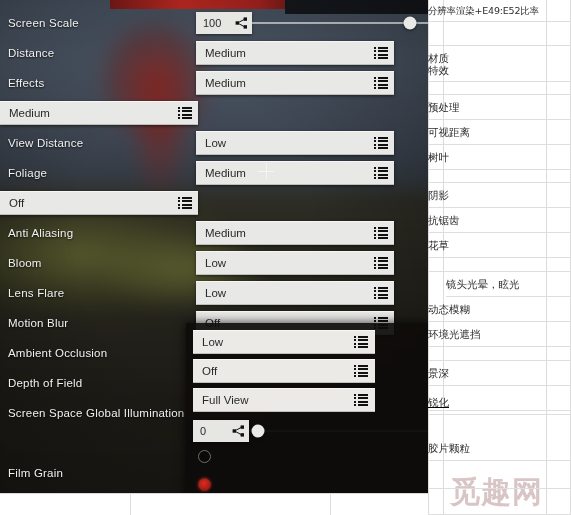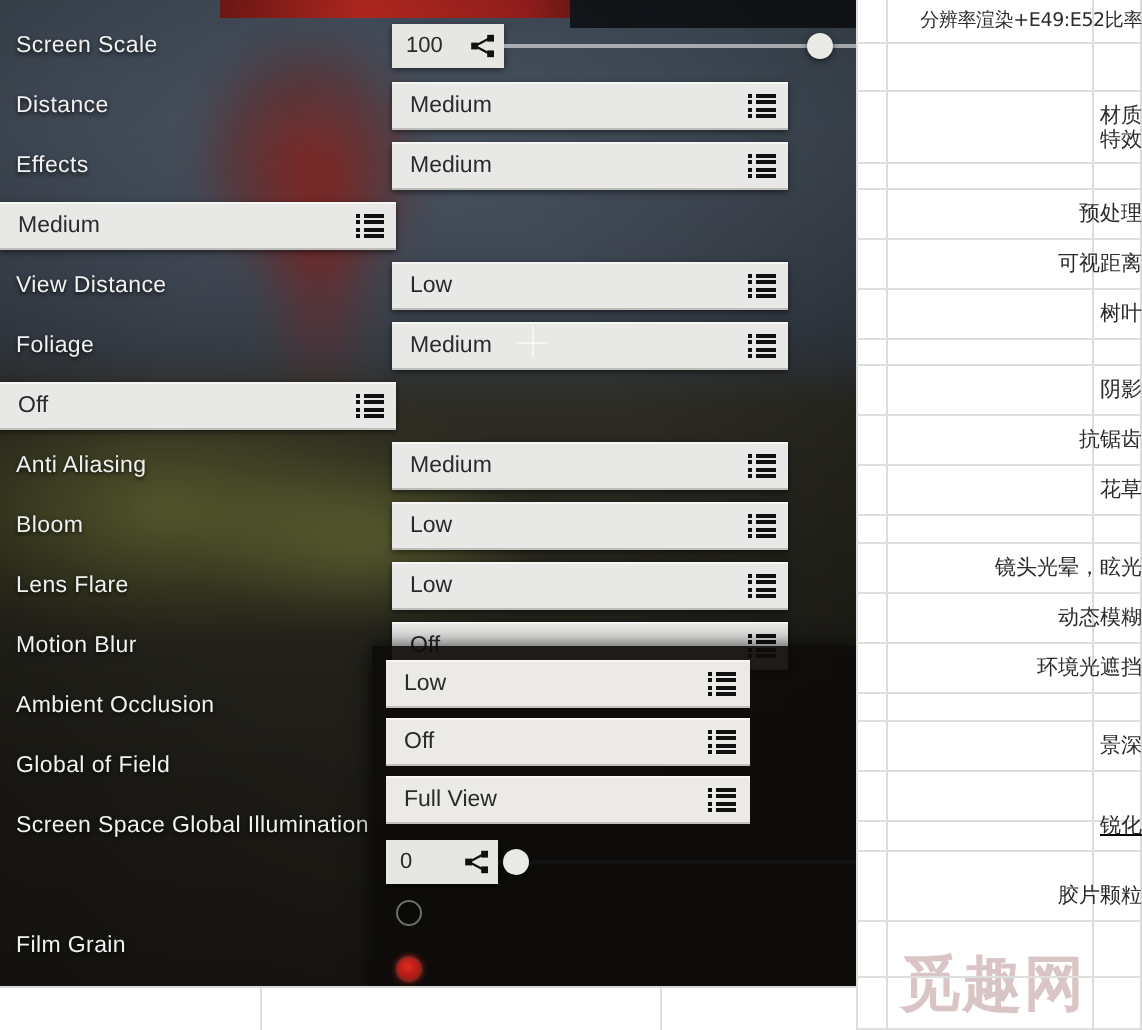--- a/index.html
+++ b/index.html
@@ -247,21 +247,21 @@
     top: 0; bottom: 0;
     width: 1px;
     background: #dcdcdc;
   }
   .sheet-row {
     position: absolute;
     left: 0; right: 0;
     border-bottom: 1px solid #dedede;
     display: flex;
     align-items: center;
-    justify-content: flex-end;
+    justify-content: flex-start;
   }
   .sheet-txt {
     font-family: "DejaVu Sans", "Liberation Sans", sans-serif;
     font-size: 10.5px;
     color: #2b2b2b;
     line-height: 12px;
     text-align: center;
     white-space: pre-line;
   }
   .sheet-txt.header {
@@ -465,21 +465,21 @@
               <i></i>
             </span>
           </div>
         </div>
       </div>
       <div class="row">
         <div class="row-label">Ambient Occlusion</div>
         <div class="row-ctl"></div>
       </div>
       <div class="row">
-        <div class="row-label">Global of Field</div>
+        <div class="row-label">Depth of Field</div>
         <div class="row-ctl"></div>
       </div>
       <div class="row">
         <div class="row-label">Screen Space Global Illumination</div>
         <div class="row-ctl"></div>
       </div>
       <div class="row">
         <div class="row-ctl"></div>
       </div>
       <div class="row">
@@ -598,39 +598,39 @@
       </div>
       <div class="sheet-row" style="top: 208px; height: 25px;">
         <div class="sheet-txt">抗锯齿</div>
       </div>
       <div class="sheet-row" style="top: 233px; height: 25px;">
         <div class="sheet-txt">花草</div>
       </div>
       <div class="sheet-row" style="top: 258px; height: 14px;">
         <div class="sheet-txt"></div>
       </div>
-      <div class="sheet-row" style="top: 272px; height: 25px;">
+      <div class="sheet-row" style="top: 272px; height: 25px; margin-left: 18px;">
         <div class="sheet-txt">镜头光晕，眩光</div>
       </div>
       <div class="sheet-row" style="top: 297px; height: 25px;">
         <div class="sheet-txt">动态模糊</div>
       </div>
-      <div class="sheet-row" style="top: 322px; height: 25px; padding-left: 12px;">
+      <div class="sheet-row" style="top: 322px; height: 25px;">
         <div class="sheet-txt">环境光遮挡</div>
       </div>
       <div class="sheet-row" style="top: 347px; height: 14px;">
         <div class="sheet-txt"></div>
       </div>
       <div class="sheet-row" style="top: 361px; height: 25px;">
         <div class="sheet-txt">景深</div>
       </div>
       <div class="sheet-row" style="top: 386px; height: 25px;">
         <div class="sheet-txt"></div>
       </div>
-      <div class="sheet-row" style="top: 401px; height: 25px; text-decoration: underline;">
+      <div class="sheet-row" style="top: 390px; height: 25px; text-decoration: underline;">
         <div class="sheet-txt">锐化</div>
       </div>
       <div class="sheet-row" style="top: 436px; height: 25px;">
         <div class="sheet-txt">胶片颗粒</div>
       </div>
       <div class="sheet-row" style="top: 461px; height: 28px;">
         <div class="sheet-txt"></div>
       </div>
       <div class="sheet-row" style="top: 489px; height: 26px;">
         <div class="sheet-txt"></div>

